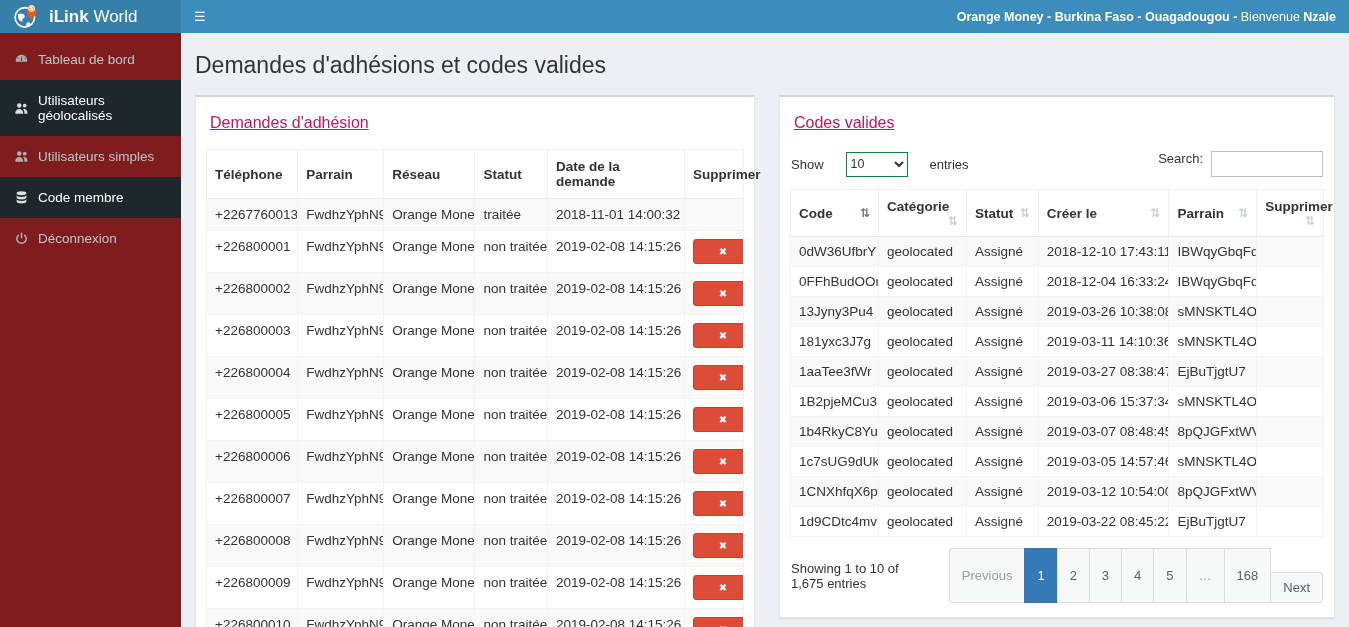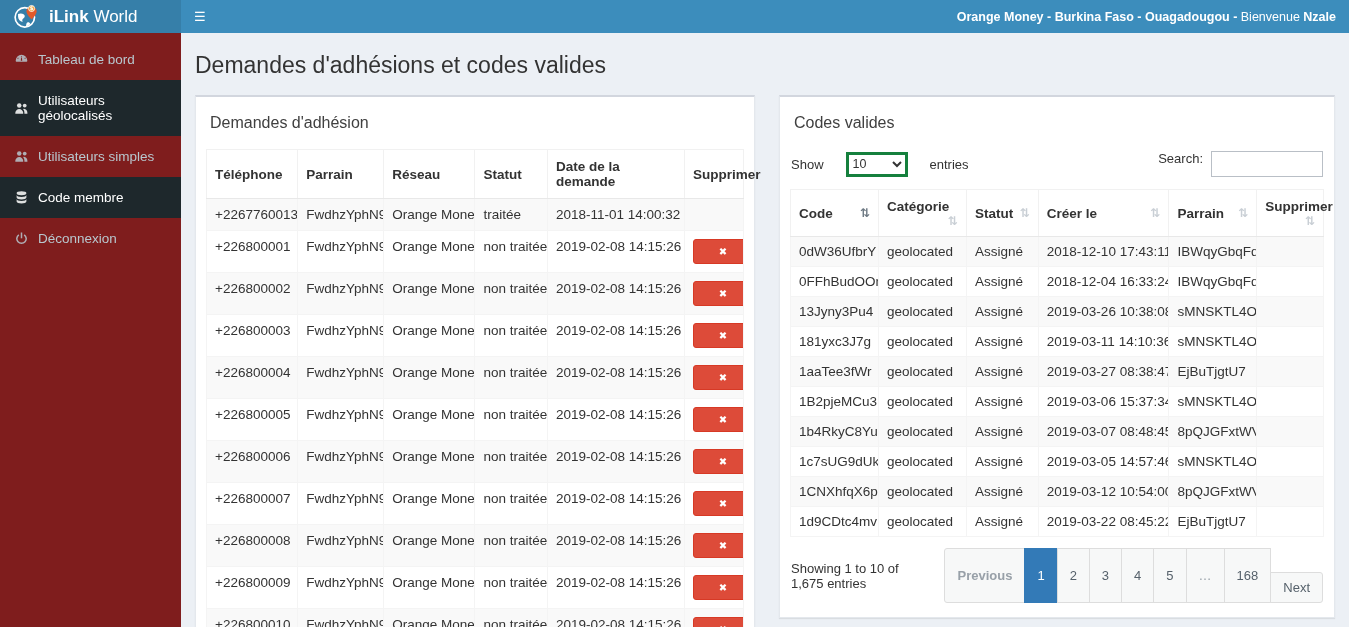--- a/index.html
+++ b/index.html
@@ -25,49 +25,49 @@
   .menu-item svg{width:15px;height:15px;fill:currentColor;flex:none;opacity:.85;}
   
   .content{position:absolute;left:181px;top:33px;right:0;bottom:0;
     padding:12px 14px;box-sizing:border-box;overflow:hidden;}
   .page-title{font-size:23px;font-weight:400;color:#333;margin:7px 0 16px;}
   .boxes{display:flex;gap:24px;align-items:flex-start;}
   .box{background:#fff;border:1px solid #e4e8ed;border-top:2px solid #d2d6de;
     box-shadow:0 1px 1px rgba(0,0,0,.08);padding:10px;box-sizing:border-box;}
   .box-left{width:560px;flex:none;}
   .box-right{flex:1;min-width:0;}
-  .box-title{font-size:16px;color:#404040;padding:7px 4px 17px;}
+  .box-title{font-size:16px;color:#be185d;padding:7px 4px 17px;text-decoration:underline;}
   
   table{width:100%;border-collapse:collapse;font-size:13.5px;color:#333;table-layout:fixed;}
   th{ text-align:left;font-weight:700;padding:9px 8px;border:1px solid #f1f1f1;
       border-bottom:1px solid #e8e8e8;background:#fff;}
   td{padding:8px;border:1px solid #f4f4f4;vertical-align:top;overflow:hidden;white-space:nowrap;}
   tbody tr:nth-child(odd){background:#f9f9f9;}
   .tbl-right td{padding:7px 8px;}
   .del-btn{background:#dd4b39;border:1px solid #d73925;color:#fff;border-radius:3px;
     width:60px;height:25px;display:flex;align-items:center;justify-content:center;
     font-family:"DejaVu Sans",sans-serif;font-size:10px;font-weight:700;cursor:pointer;padding:0;}
   .sort{float:right;color:#c9cfd5;font-family:"DejaVu Sans",sans-serif;
     font-size:12px;line-height:1;margin-top:1px;}
   .sort.asc{color:#6e7a84;}
   
   .controls{display:flex;justify-content:space-between;align-items:center;
     margin:2px 0 12px;font-size:13px;color:#333;padding:0 1px;}
   .ctrl-left{display:flex;align-items:center;gap:22px;}
-  .len-select{height:25px;width:62px;font-size:12.5px;border:3px solid #15803d;
+  .len-select{height:25px;width:62px;font-size:12.5px;border:1px solid #15803d;
     background:#fff;color:#333;}
   .ctrl-right{display:flex;align-items:flex-start;gap:8px;}
   .search-input{width:112px;height:26px;border:1px solid #b9bfc6;box-sizing:border-box;
     padding:2px 6px;font-size:13px;background:#fff;}
   .footer-row{display:flex;justify-content:space-between;align-items:center;
     margin-top:11px;font-size:13px;color:#333;padding:0 1px 4px;}
   .pagination{display:flex;}
   .page-btn{border:1px solid #ddd;background:#f7f8f8;color:#56616b;font-size:13px;
     padding:7px 12px;margin-left:-1px;cursor:pointer;font-family:inherit;}
-  .page-btn:first-child{border-radius:3px 0 0 3px;margin-left:16px;font-weight:bold;}
+  .page-btn:first-child{border-radius:3px 0 0 3px;margin-left:16px;}
   .page-btn:last-child{border-radius:0 3px 3px 0;margin-top:24px;}
   .page-btn.active{background:#337ab7;border-color:#337ab7;color:#fff;}
   .page-btn.muted{color:#98a0a8;}
 </style>
 </head>
 <body>
 
 <div class="header">
   <div class="logo">
     <span style="display:flex;">

